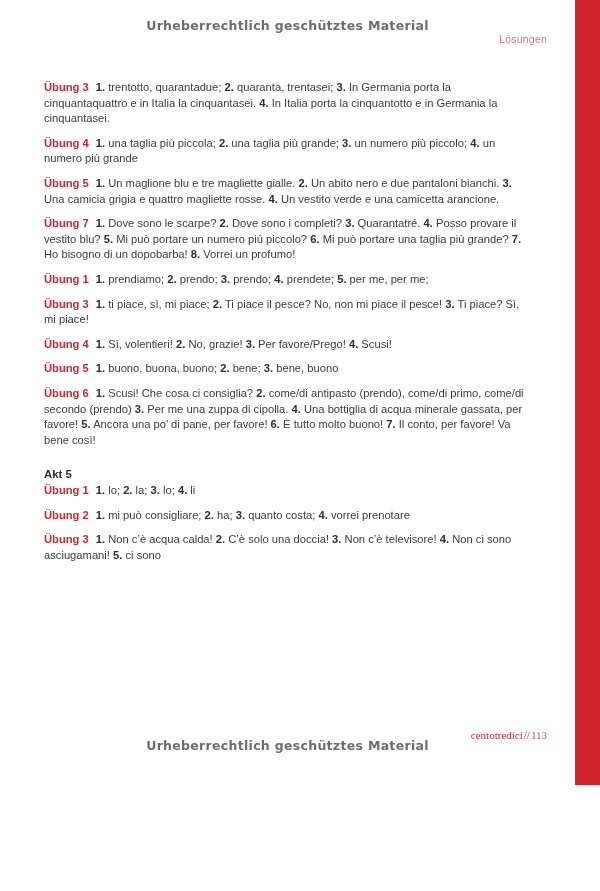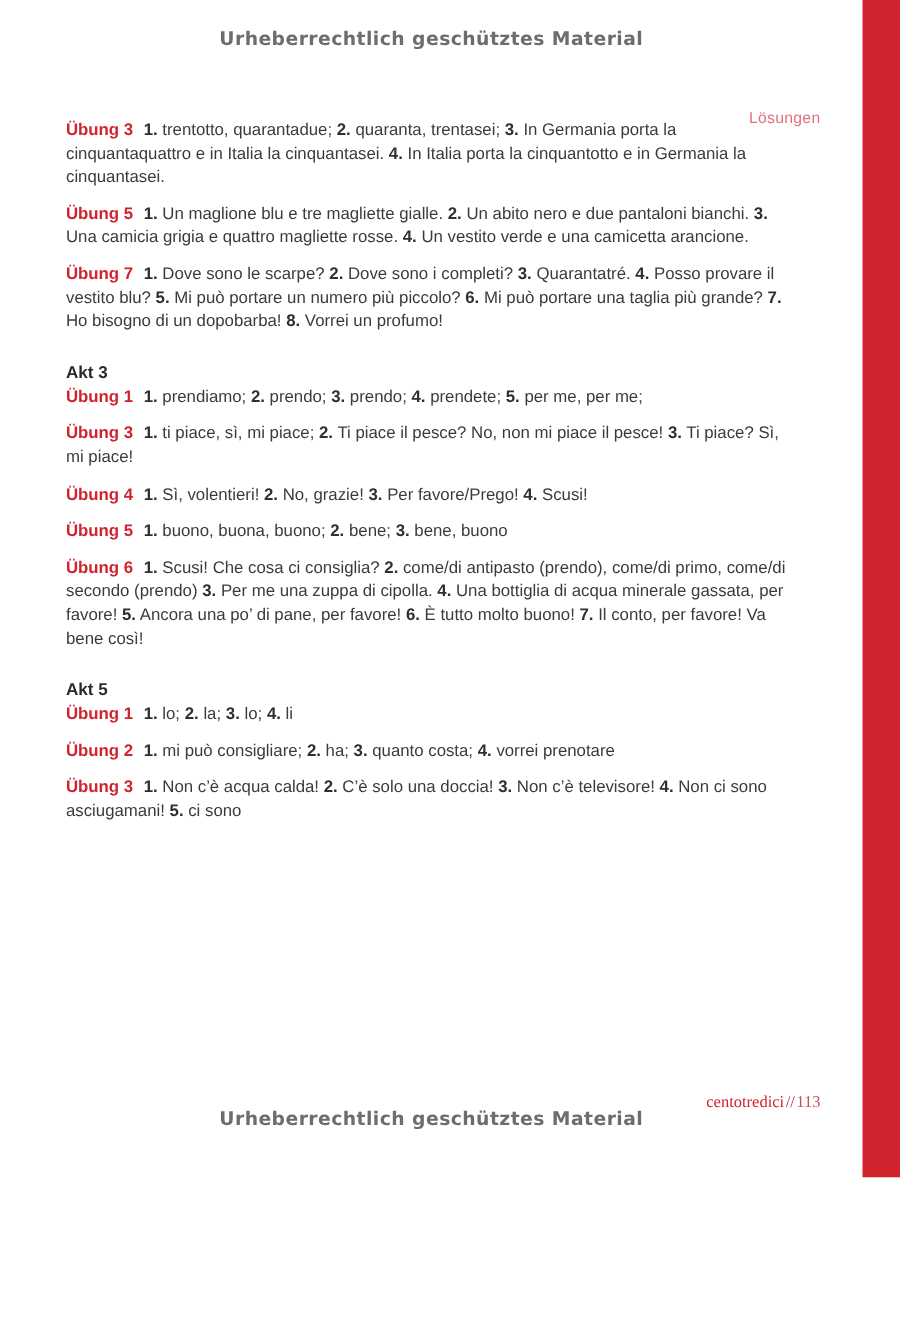--- a/index.html
+++ b/index.html
@@ -52,21 +52,20 @@
   }
   .section-label {
     position: absolute;
     right: 28px;
     top: 15px;
     font-size: 10.5px;
     font-weight: normal;
     color: #e0737b;
     letter-spacing: 0.2px;
     white-space: nowrap;
-    margin-top: 40px;
   }
   
   .content {
     position: absolute;
     left: 44px;
     top: 80px;
     width: 486px;
     color: #3b3b3b;
     font-size: 11.2px;
     line-height: 15.6px;
@@ -134,23 +133,23 @@
 
   <div class="edge-bar"></div>
 
   <div class="page-header">
     <div class="watermark-top">Urheberrechtlich geschütztes Material</div>
     <div class="section-label">Lösungen</div>
   </div>
 
   <div class="content" id="content-root">
       <p class="exercise"><span class="ex-label">Übung 3</span><span class="ex-answer"><span class="num">1.</span> trentotto, quarantadue;  <span class="num">2.</span> quaranta, trentasei;  <span class="num">3.</span> In Germania porta la cinquantaquattro e in Italia la cinquantasei.  <span class="num">4.</span> In Italia porta la cinquantotto e in Germania la cinquantasei.</span></p>
+      <p class="exercise"><span class="ex-label">Übung 4</span><span class="ex-answer"><span class="num">1.</span> una taglia più piccola;  <span class="num">2.</span> una taglia più grande;  <span class="num">3.</span> un numero più piccolo;  <span class="num">4.</span> un numero più grande</span></p>
       <p class="exercise"><span class="ex-label">Übung 5</span><span class="ex-answer"><span class="num">1.</span> Un maglione blu e tre magliette gialle.  <span class="num">2.</span> Un abito nero e due pantaloni bianchi.  <span class="num">3.</span> Una camicia grigia e quattro magliette rosse. <span class="num">4.</span> Un vestito verde e una camicetta arancione.</span></p>
       <p class="exercise"><span class="ex-label">Übung 7</span><span class="ex-answer"><span class="num">1.</span> Dove sono le scarpe?  <span class="num">2.</span> Dove sono i completi?  <span class="num">3.</span> Quarantatré. <span class="num">4.</span> Posso provare il vestito blu?  <span class="num">5.</span> Mi può portare un numero più piccolo? <span class="num">6.</span> Mi può portare una taglia più grande?  <span class="num">7.</span> Ho bisogno di un dopobarba! <span class="num">8.</span> Vorrei un profumo!</span></p>
-      <div class="akt-heading">Akt 3</div>
       <p class="exercise"><span class="ex-label">Übung 1</span><span class="ex-answer"><span class="num">1.</span> prendiamo;  <span class="num">2.</span> prendo;  <span class="num">3.</span> prendo;  <span class="num">4.</span> prendete;  <span class="num">5.</span> per me, per me;</span></p>
       <p class="exercise"><span class="ex-label">Übung 3</span><span class="ex-answer"><span class="num">1.</span> ti piace, sì, mi piace;  <span class="num">2.</span> Ti piace il pesce? No, non mi piace il pesce! <span class="num">3.</span> Ti piace? Sì, mi piace!</span></p>
       <p class="exercise"><span class="ex-label">Übung 4</span><span class="ex-answer"><span class="num">1.</span> Sì, volentieri!  <span class="num">2.</span> No, grazie!  <span class="num">3.</span> Per favore/Prego!  <span class="num">4.</span> Scusi!</span></p>
       <p class="exercise"><span class="ex-label">Übung 5</span><span class="ex-answer"><span class="num">1.</span> buono, buona, buono;  <span class="num">2.</span> bene;  <span class="num">3.</span> bene, buono</span></p>
       <p class="exercise"><span class="ex-label">Übung 6</span><span class="ex-answer"><span class="num">1.</span> Scusi! Che cosa ci consiglia?  <span class="num">2.</span> come/di antipasto (prendo), come/di primo, come/di secondo (prendo)  <span class="num">3.</span> Per me una zuppa di cipolla. <span class="num">4.</span> Una bottiglia di acqua minerale gassata, per favore!  <span class="num">5.</span> Ancora una po’ di pane, per favore!  <span class="num">6.</span> È tutto molto buono!  <span class="num">7.</span> Il conto, per favore! Va bene così!</span></p>
       <div class="akt-heading">Akt 5</div>
       <p class="exercise"><span class="ex-label">Übung 1</span><span class="ex-answer"><span class="num">1.</span> lo;  <span class="num">2.</span> la;  <span class="num">3.</span> lo;  <span class="num">4.</span> li</span></p>
       <p class="exercise"><span class="ex-label">Übung 2</span><span class="ex-answer"><span class="num">1.</span> mi può consigliare;  <span class="num">2.</span> ha;  <span class="num">3.</span> quanto costa;  <span class="num">4.</span> vorrei prenotare</span></p>
       <p class="exercise"><span class="ex-label">Übung 3</span><span class="ex-answer"><span class="num">1.</span> Non c’è acqua calda!  <span class="num">2.</span> C’è solo una doccia!  <span class="num">3.</span> Non c’è televisore! <span class="num">4.</span> Non ci sono asciugamani!  <span class="num">5.</span> ci sono</span></p>
     </div>

